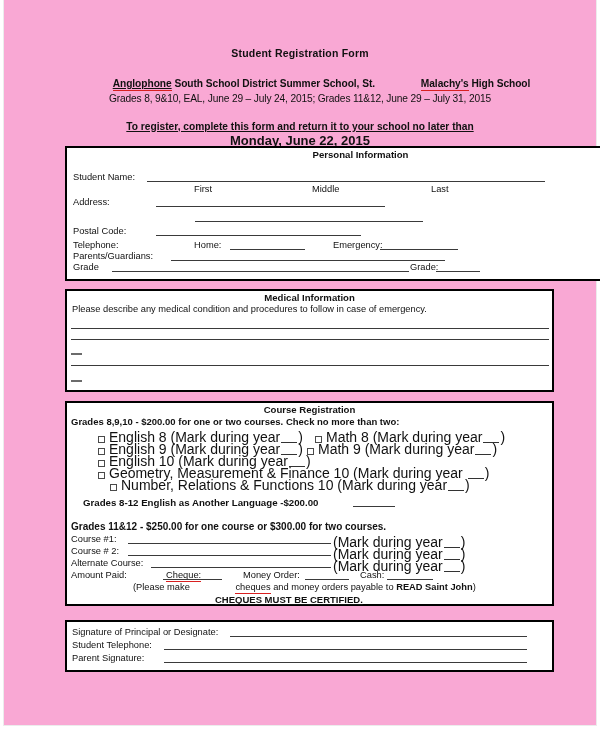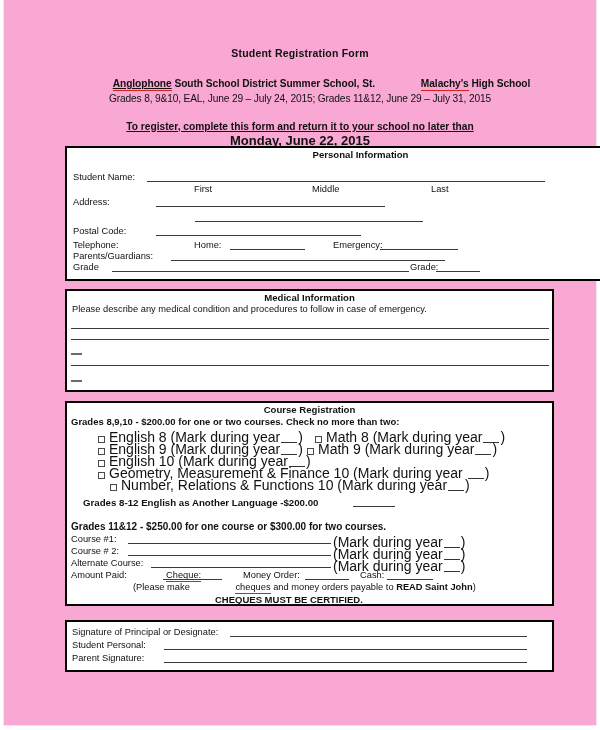--- a/index.html
+++ b/index.html
@@ -259,20 +259,20 @@
     <div class="abs" style="left:66px; top:179px;"><span>(Please make </span><span class="sp">cheques</span><span> and money orders payable to </span><span class="bold">READ Saint John</span><span>)</span></div>
 
     <div class="abs bold u" style="left:148px; top:191px; font-size:9.5px;">CHEQUES MUST BE CERTIFIED.</div>
   </div>
 
   <div class="box" style="left:61px; top:620px; width:489px; height:52px;">
 
     <div class="abs" style="left:5px; top:5px;">Signature of Principal or Designate:</div>
     <div class="rule" style="left:163px; top:14px; width:297px;"></div>
 
-    <div class="abs" style="left:5px; top:18px;">Student Personal:</div>
+    <div class="abs" style="left:5px; top:18px;">Student Telephone:</div>
     <div class="rule" style="left:97px; top:27px; width:363px;"></div>
 
     <div class="abs" style="left:5px; top:31px;">Parent Signature:</div>
     <div class="rule" style="left:97px; top:40px; width:363px;"></div>
   </div>
 
 </div>
 
 </body></html>

